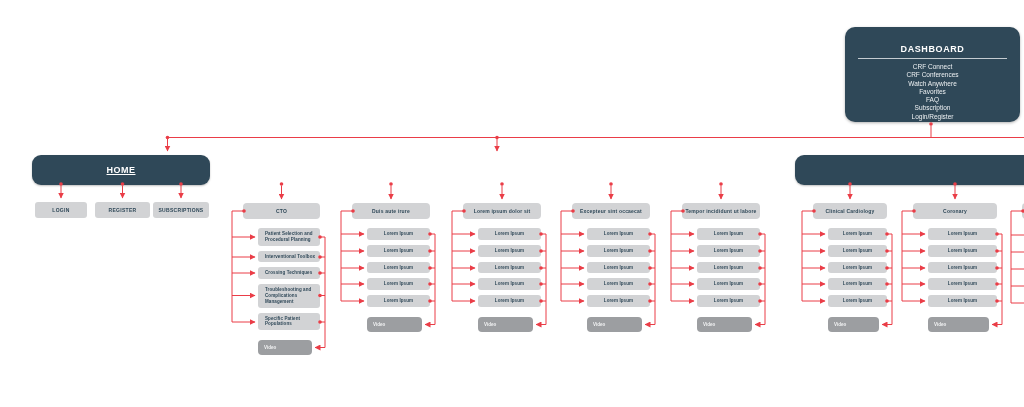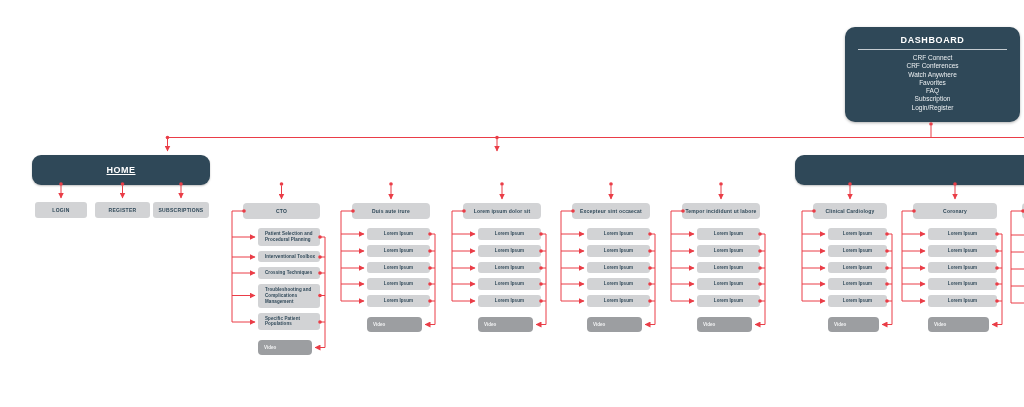--- a/index.html
+++ b/index.html
@@ -11,21 +11,21 @@
     position:absolute;height:30px;background:#2f4858;color:#ffffff;border-radius:9px;
     font-weight:bold;font-size:9px;letter-spacing:.5px;line-height:30px;text-align:center;
     box-shadow:0 1px 2px rgba(0,0,0,.25);
     text-decoration:underline;
   }
   
   #dashboard{
     position:absolute;left:845px;top:27px;width:175px;height:95px;background:#2f4858;
     border-radius:10px;color:#fff;box-shadow:0 1px 3px rgba(0,0,0,.3);
   }
-  #dash-title{font-weight:bold;font-size:9px;letter-spacing:.6px;text-align:center;padding-top:8px;}
+  #dash-title{font-weight:bold;font-size:9px;letter-spacing:.6px;text-align:center;padding-top:17px;}
   #dash-divider{height:1px;background:rgba(235,238,240,.8);margin:4px 13px 4px 13px;}
   .dash-item{font-size:6.5px;line-height:8.3px;text-align:center;color:#eef1f3;font-weight:normal;}
   
   .home-child{
     position:absolute;top:202px;height:16px;background:#d2d3d5;border-radius:3px;
     color:#2f4858;font-weight:bold;font-size:5px;letter-spacing:.3px;line-height:16px;text-align:center;
   }
   
   .column{position:absolute;top:203px;}
   .colhead{

